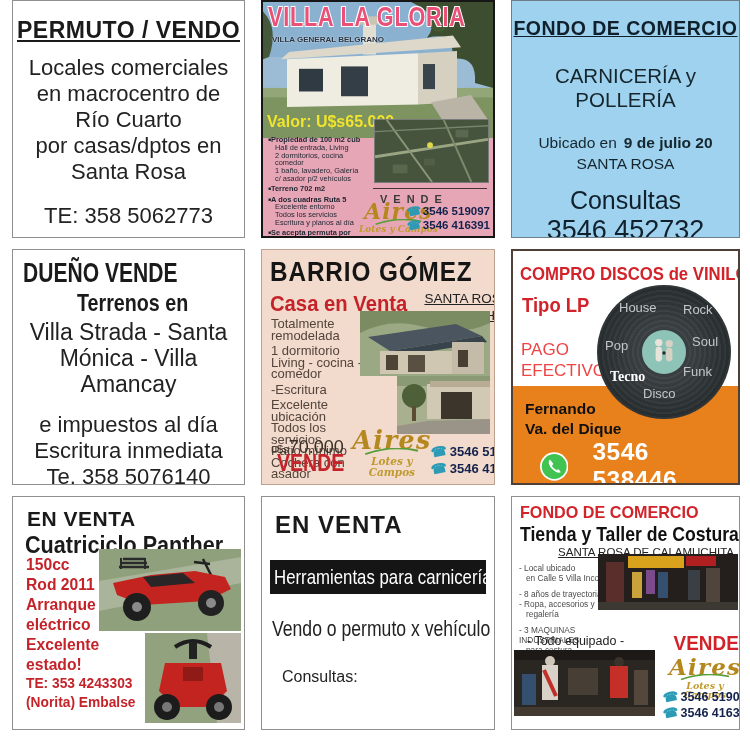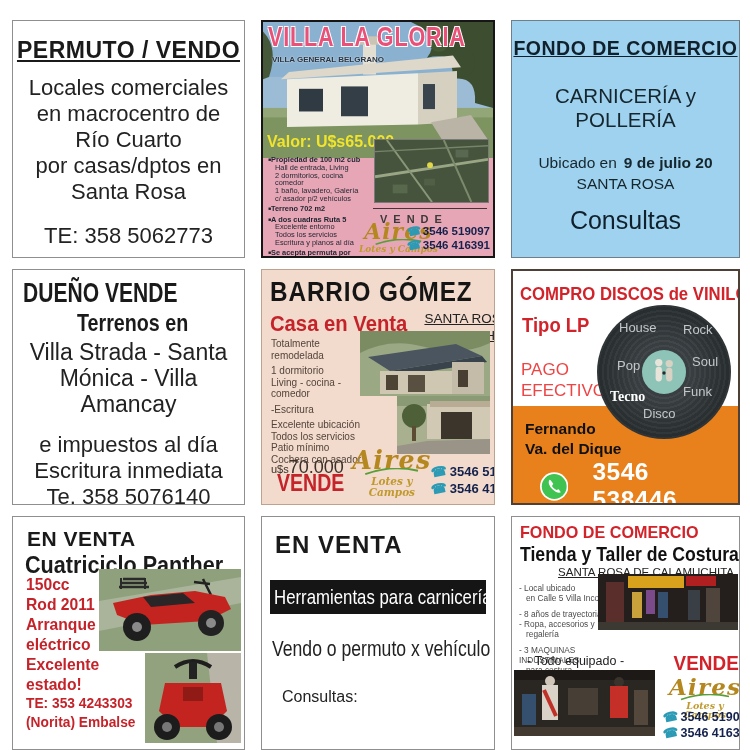--- a/index.html
+++ b/index.html
@@ -2,21 +2,21 @@
 <html><head>
 <meta charset="utf-8">
 <style>
   * { margin:0; padding:0; box-sizing:border-box; }
   html,body { width:750px; height:750px; background:#fff; font-family:"Liberation Sans", sans-serif; color:#1a1a1a; }
   .grid {
     display:grid;
     grid-template-columns:233px 234px 229px;
     grid-template-rows:238px 236px 234px;
     column-gap:16px; row-gap:11px;
-    padding:20px 0 0 12px;
+    padding:0 0 0 12px;
   }
   .ad { position:relative; background:#fff; border:1.5px solid #8f8f8f; overflow:hidden; }
   .sx { display:inline-block; transform-origin:left center; white-space:nowrap; }
 
   
   .ad-permuto { text-align:center; padding-top:16px; }
   .ad-permuto .title { font-size:23px; font-weight:bold; text-decoration:underline; letter-spacing:.5px; }
   .ad-permuto .body { margin-top:11px; font-size:22px; line-height:26px; color:#222; }
   .ad-permuto .phone { margin-top:18px; font-size:22px; color:#222; }
 
@@ -66,21 +66,21 @@
   .ad-terrenos .lines { font-size:23px; line-height:26px; margin-top:2px; color:#222; }
   .ad-terrenos .lines2 { font-size:22px; line-height:26px; margin-top:15px; color:#222; }
 
   
   .ad-barrio { background:#f2dacc; border:1px solid #bca390; padding:7px 8px; }
   .b-title { font-size:27px; font-weight:bold; color:#151515; transform:scaleX(.9); letter-spacing:1px; }
   .b-row { display:flex; align-items:flex-start; margin-top:3px; }
   .b-casa { font-size:22px; font-weight:bold; color:#c5232a; transform:scaleX(.92); }
   .b-loc { margin-left:auto; margin-right:2px; text-align:center; font-size:13.5px; line-height:16.5px; color:#222; }
   .b-loc div { text-decoration:underline; }
-  .b-feats { position:absolute; left:9px; top:68px; width:96px; font-size:10px; line-height:11.5px; color:#53443c; }
+  .b-feats { position:absolute; left:9px; top:68px; width:96px; font-size:13px; line-height:11.5px; color:#53443c; }
   .b-feats .gap { margin-top:4px; }
   .b-price { position:absolute; left:9px; top:187px; color:#3c3028; }
   .b-price .pre { font-size:11px; } .b-price .val { font-size:18px; }
   .b-photo1 { position:absolute; left:98px; top:61px; width:130px; height:65px; }
   .b-photo2 { position:absolute; left:135px; top:126px; width:93px; height:58px; }
   .b-photo1 svg,.b-photo2 svg { width:100%; height:100%; display:block; }
   .b-bottom { position:absolute; left:9px; right:5px; bottom:7px; display:flex; align-items:flex-end; }
   .b-vende { font-size:23px; font-weight:bold; color:#c5232a; transform:scaleX(.85); }
   .b-aires { font-size:11px; margin-left:2px; }
   .b-phones { margin-left:auto; }
@@ -93,21 +93,21 @@
   .vi-tipo  { position:absolute; left:9px; top:42px; font-size:21px; font-weight:bold; color:#d2232a; transform:scaleX(.88); }
   .vi-pago  { position:absolute; left:8px; top:88px; font-size:17px; font-weight:normal; line-height:21px; color:#ef4444; }
   .vinyl { position:absolute; left:84px; top:34px; width:134px; height:134px; border-radius:50%;
            background:radial-gradient(circle at 50% 50%, rgba(255,255,255,.06) 0 30%, rgba(0,0,0,.12) 70%),
                       repeating-radial-gradient(circle at 50% 50%, #363c3f 0 2px, #2c3235 2px 5px);
            background-color:#2e3437; z-index:1; }
   .vinyl-label { position:absolute; left:50%; top:50%; width:44px; height:44px; margin:-22px 0 0 -22px; }
   .vinyl-label svg { width:100%; height:100%; display:block; }
   .genre { position:absolute; font-size:13px; color:#c3c7c8; }
   .genre.tecno { color:#fff; font-weight:bold; font-size:14px;font-family:Liberation Serif, serif; }
-  .g-house{left:22px;top:15px;} .g-rock{left:86px;top:17px;} .g-pop{left:8px;top:53px;margin-left:12px;}
+  .g-house{left:22px;top:15px;} .g-rock{left:86px;top:17px;} .g-pop{left:8px;top:53px;}
   .g-soul{left:95px;top:49px;} .g-tecno{left:13px;top:84px;} .g-funk{left:86px;top:79px;} .g-disco{left:46px;top:101px;}
   .vi-contact { position:absolute; left:12px; top:148px; font-size:15.5px; font-weight:bold; line-height:19.5px; color:#101010; z-index:2; }
   .vi-warow { position:absolute; left:27px; top:187px; display:flex; align-items:center; gap:24px; z-index:2; }
   .wa-icon { width:29px; height:29px; display:block; }
   .vi-phone { font-size:24.5px; font-weight:bold; color:#fff; letter-spacing:.5px; }
 
   
   .q-title { position:absolute; left:14px; top:10px; font-size:21px; font-weight:bold; letter-spacing:.5px; }
   .q-sub { position:absolute; left:12px; top:34px; font-size:24px; font-weight:bold; transform:scaleX(.9); }
   .q-feats { position:absolute; left:13px; top:57px; font-size:16.5px; font-weight:bold; color:#c5232a; line-height:20px; transform:scaleX(.95); transform-origin:left top; }
@@ -235,20 +235,21 @@
   </section>
 
   <section class="ad ad-carniceria">
     <h2 class="title">FONDO DE COMERCIO</h2>
     <div class="l1">CARNICERÍA y POLLERÍA</div>
     <div class="l2">
       <span>Ubicado en</span><b>9 de julio 20</b>
     </div>
     <div class="l3">SANTA ROSA</div>
     <div class="cons">Consultas</div>
+    <div class="phone">3546 452732</div>
   </section>
 
   <section class="ad ad-terrenos">
     <h2 class="title sx">DUEÑO VENDE</h2>
     <div class="sub sx">Terrenos en</div>
     <div class="lines">
       <div>Villa Strada - Santa</div>
       <div>Mónica - Villa</div>
       <div>Amancay</div>
     </div>

